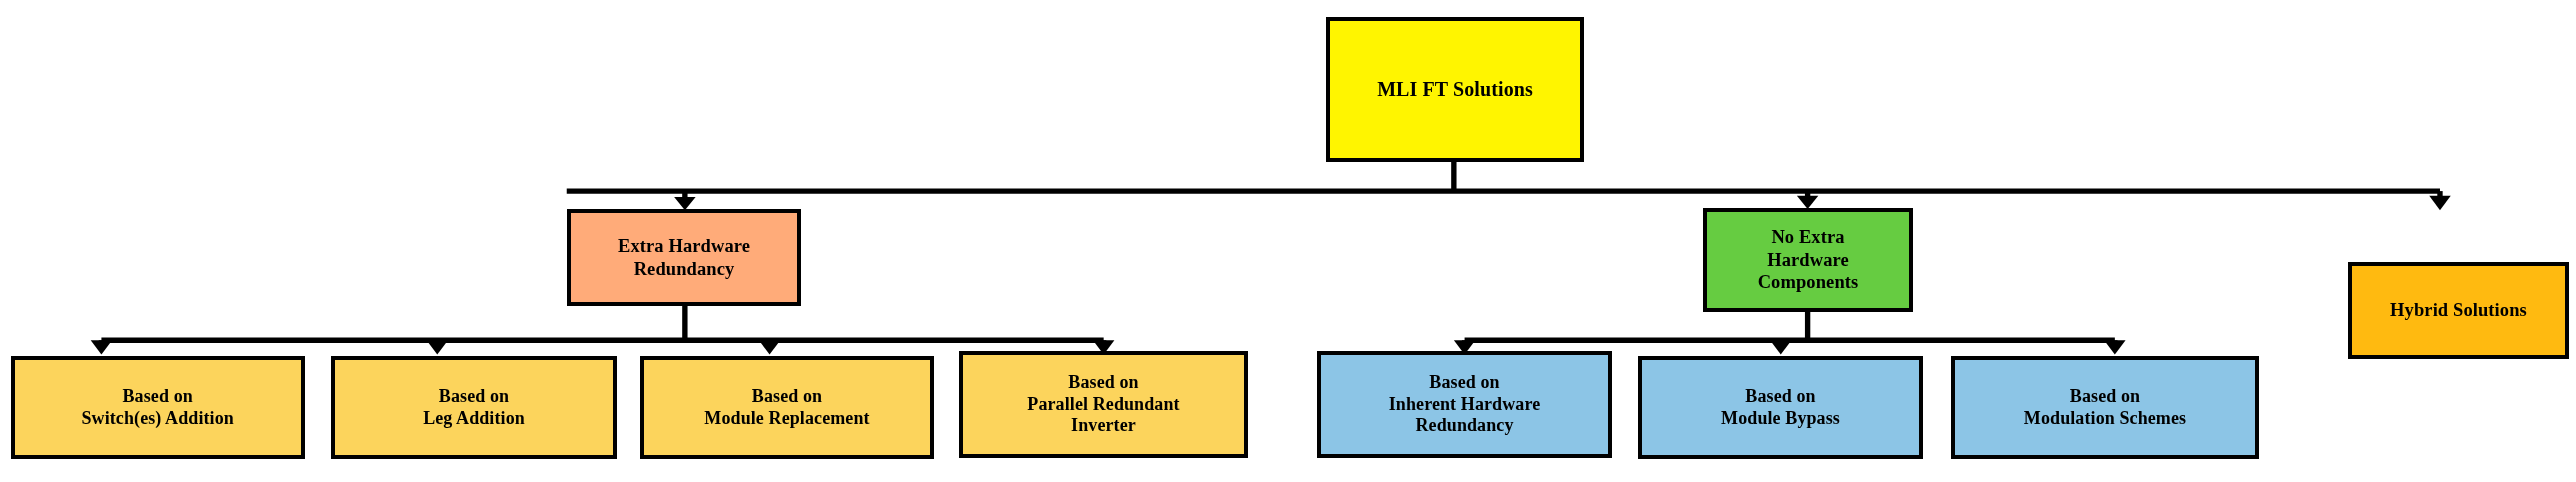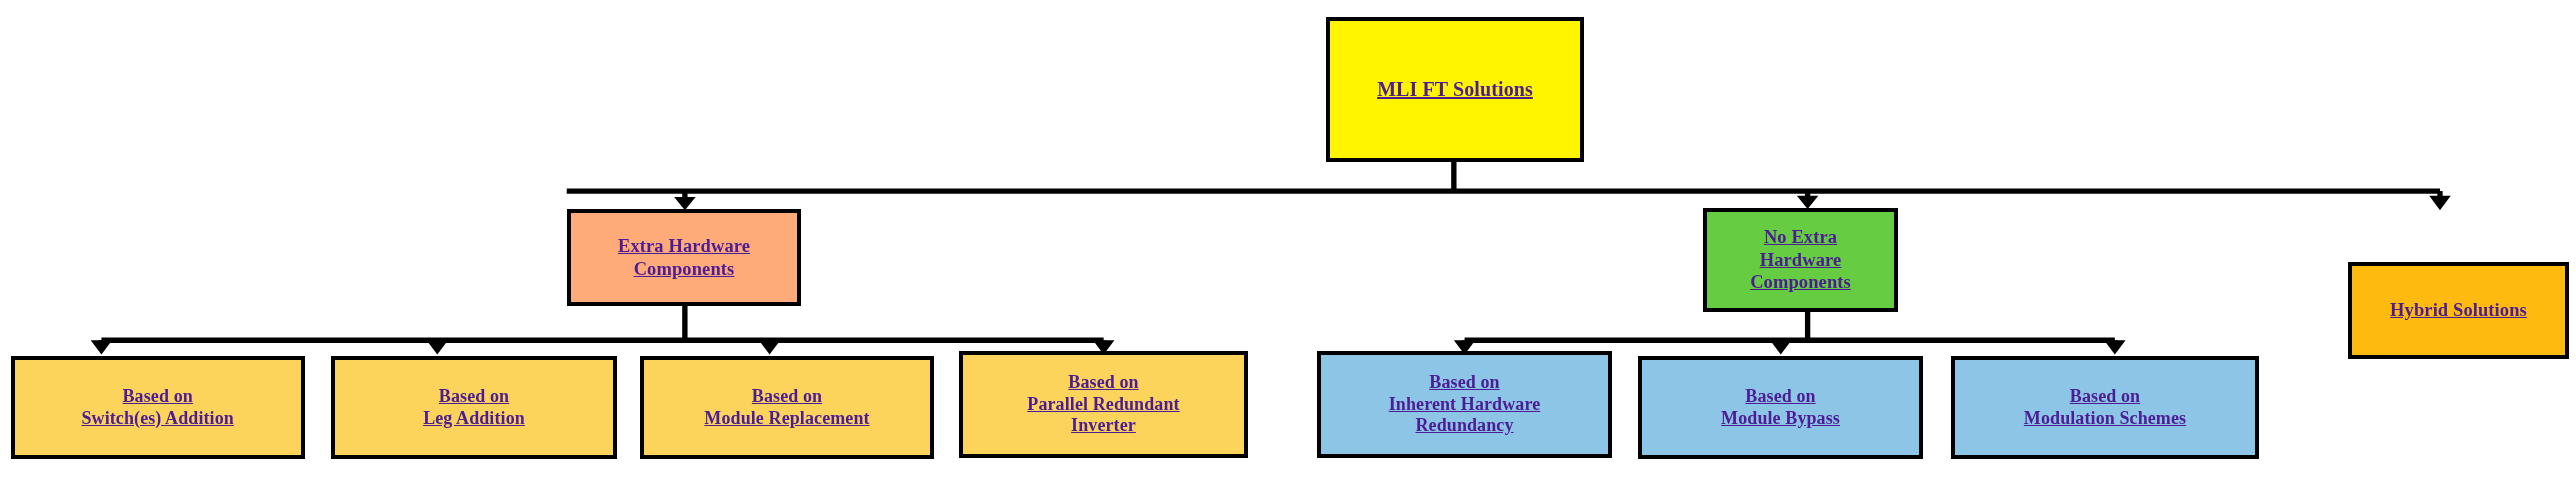--- a/index.html
+++ b/index.html
@@ -11,27 +11,26 @@
     font-family:"Liberation Serif","DejaVu Serif",serif;
   }
   .node{
     position:absolute;
     box-sizing:border-box;
     border:4.2px solid #000000;
     display:flex;
     align-items:center;
     justify-content:flex-start;
     text-align:center;
-    color:#4c1d95;
+    color:#000000;
     font-weight:bold;
     line-height:1.22;
     letter-spacing:0.1px;
     padding:1.2px 3.6px;
     white-space:pre-line;
-    text-decoration:underline;
   }
   .node span{display:block;width:100%;}
   .lvl0{font-size:20px;}
   .lvl1{font-size:18.5px;}
   .lvl2{font-size:18px;}
   svg#wires{
     position:absolute;left:0;top:0;
     width:2576px;height:483px;
     pointer-events:none;
   }
@@ -80,24 +79,24 @@
     <line x1="3545" y1="570" x2="3545" y2="578"></line>
     <polygon points="3527,570 3563,570 3545,594"></polygon>
   </svg>
 
   <div class="node lvl0" style="left:1326px;top:16.7px;width:258px;height:145px;background:#FFF500;">
     <span>MLI FT Solutions</span>
   </div>
 
   <div class="node lvl1" style="left:567px;top:209px;width:234px;height:97px;background:#FFAB79;">
     <span>Extra Hardware
-Components</span>
+Redundancy</span>
   </div>
 
-  <div class="node lvl1" style="left:1703px;top:208px;width:195px;height:104px;background:#66CC41;">
+  <div class="node lvl1" style="left:1703px;top:208px;width:210px;height:104px;background:#66CC41;">
     <span>No Extra
 Hardware
 Components</span>
   </div>
 
   <div class="node lvl1" style="left:2348px;top:214px;width:221px;height:97px;background:#FFBA10;margin-top:48px;">
     <span>Hybrid Solutions</span>
   </div>
 
   <div class="node lvl2" style="left:10.7px;top:356px;width:294px;height:103px;background:#FCD45C;">

